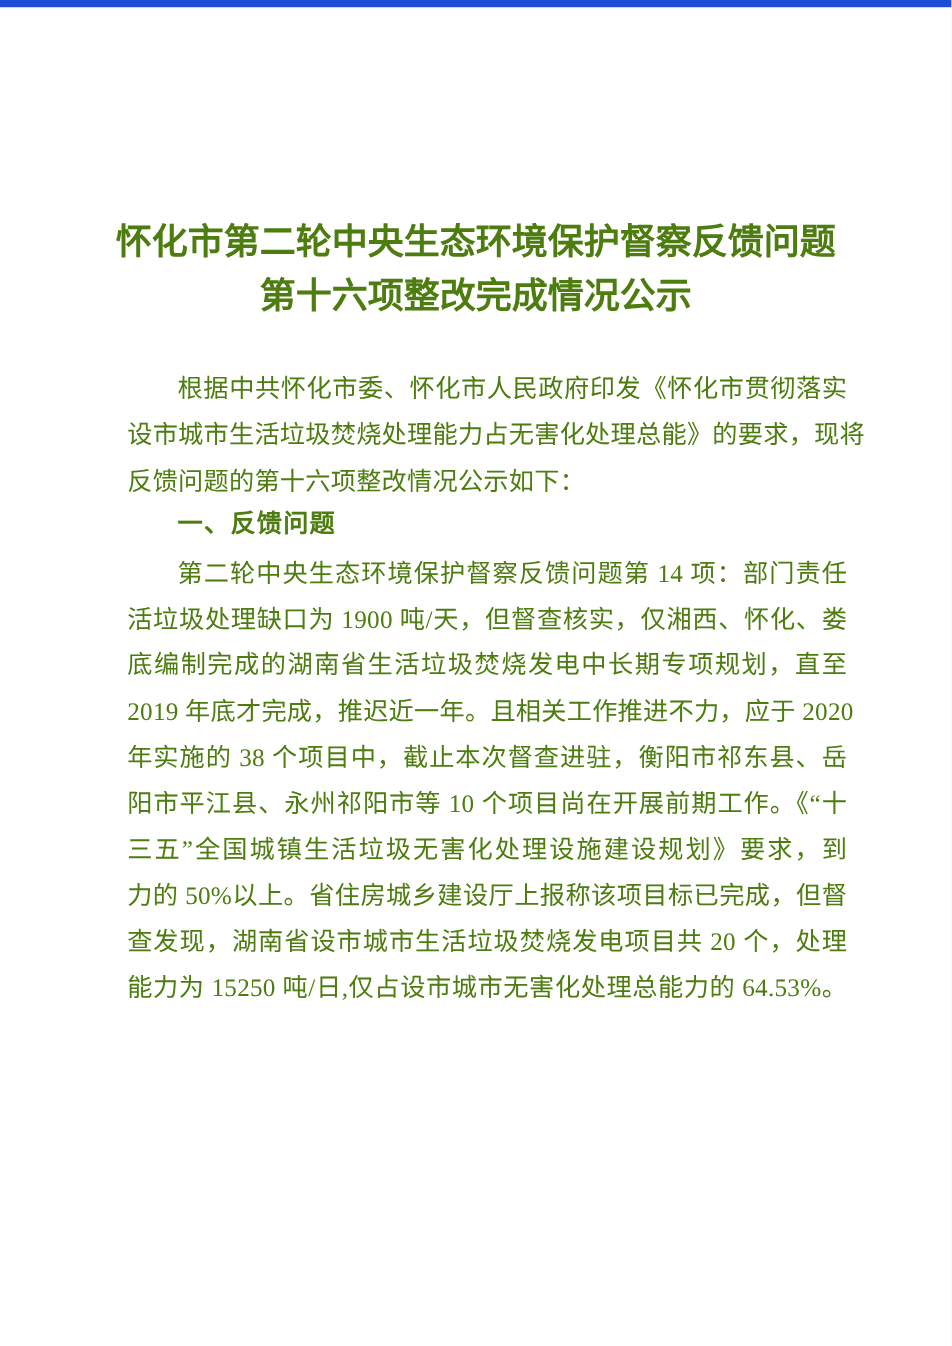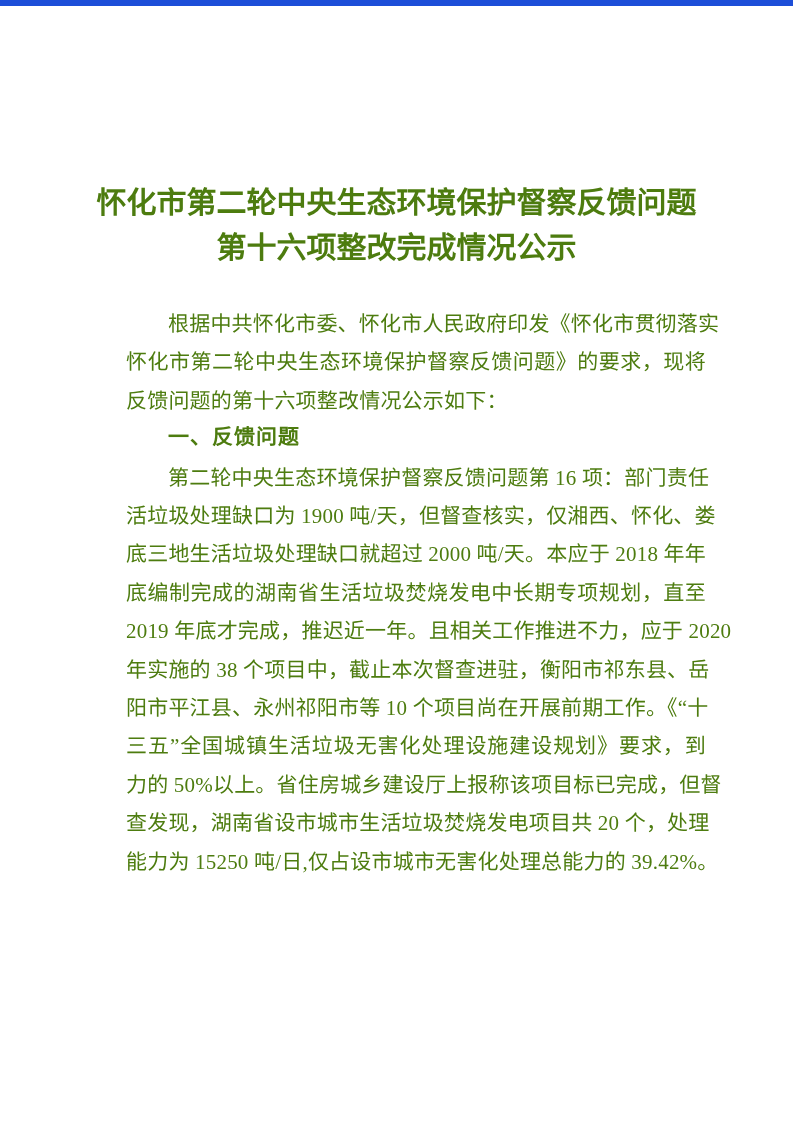--- a/index.html
+++ b/index.html
@@ -36,21 +36,20 @@
     top: 299px;
     width: 600px;
     font-size: 21px;
     line-height: 38.4px;
   }
   .line {
     text-align: justify;
     text-align-last: justify;
     white-space: nowrap;
     letter-spacing: 0.2px;
-    margin-left: 20px;
   }
   .line.first {
     text-indent: 42px;
   }
   .line.last {
     text-align-last: left;
     white-space: normal;
   }
   .section-heading {
     font-family: Liberation Mono, monospace;
@@ -65,32 +64,31 @@
 <div class="page">
 
   <div class="doc-title">
     <div>怀化市第二轮中央生态环境保护督察反馈问题</div>
     <div>第十六项整改完成情况公示</div>
   </div>
 
   <div class="doc-body">
 
     <div class="line first">根据中共怀化市委、怀化市人民政府印发《怀化市贯彻落实</div>
-    <div class="line">怀化市第二轮中央生态环境保护督察反馈问题》的要求，现将</div>
+    <div class="line">设市城市生活垃圾焚烧处理能力占无害化处理总能》的要求，现将</div>
     <div class="line last">反馈问题的第十六项整改情况公示如下：</div>
 
     <div class="line last section-heading">一、反馈问题</div>
 
-    <div class="line first">第二轮中央生态环境保护督察反馈问题第 16 项：部门责任</div>
+    <div class="line first">第二轮中央生态环境保护督察反馈问题第 14 项：部门责任</div>
     <div class="line">活垃圾处理缺口为 1900 吨/天，但督查核实，仅湘西、怀化、娄</div>
-    <div class="line">底三地生活垃圾处理缺口就超过 2000 吨/天。本应于 2018 年年</div>
     <div class="line">底编制完成的湖南省生活垃圾焚烧发电中长期专项规划，直至</div>
     <div class="line">2019 年底才完成，推迟近一年。且相关工作推进不力，应于 2020</div>
     <div class="line">年实施的 38 个项目中，截止本次督查进驻，衡阳市祁东县、岳</div>
     <div class="line">阳市平江县、永州祁阳市等 10 个项目尚在开展前期工作。《“十</div>
     <div class="line">三五”全国城镇生活垃圾无害化处理设施建设规划》要求，到</div>
     <div class="line">力的 50%以上。省住房城乡建设厅上报称该项目标已完成，但督</div>
     <div class="line">查发现，湖南省设市城市生活垃圾焚烧发电项目共 20 个，处理</div>
-    <div class="line">能力为 15250 吨/日,仅占设市城市无害化处理总能力的 39.42%。</div>
+    <div class="line">能力为 15250 吨/日,仅占设市城市无害化处理总能力的 64.53%。</div>
 
   </div>
 
 </div>
 
 </body></html>

